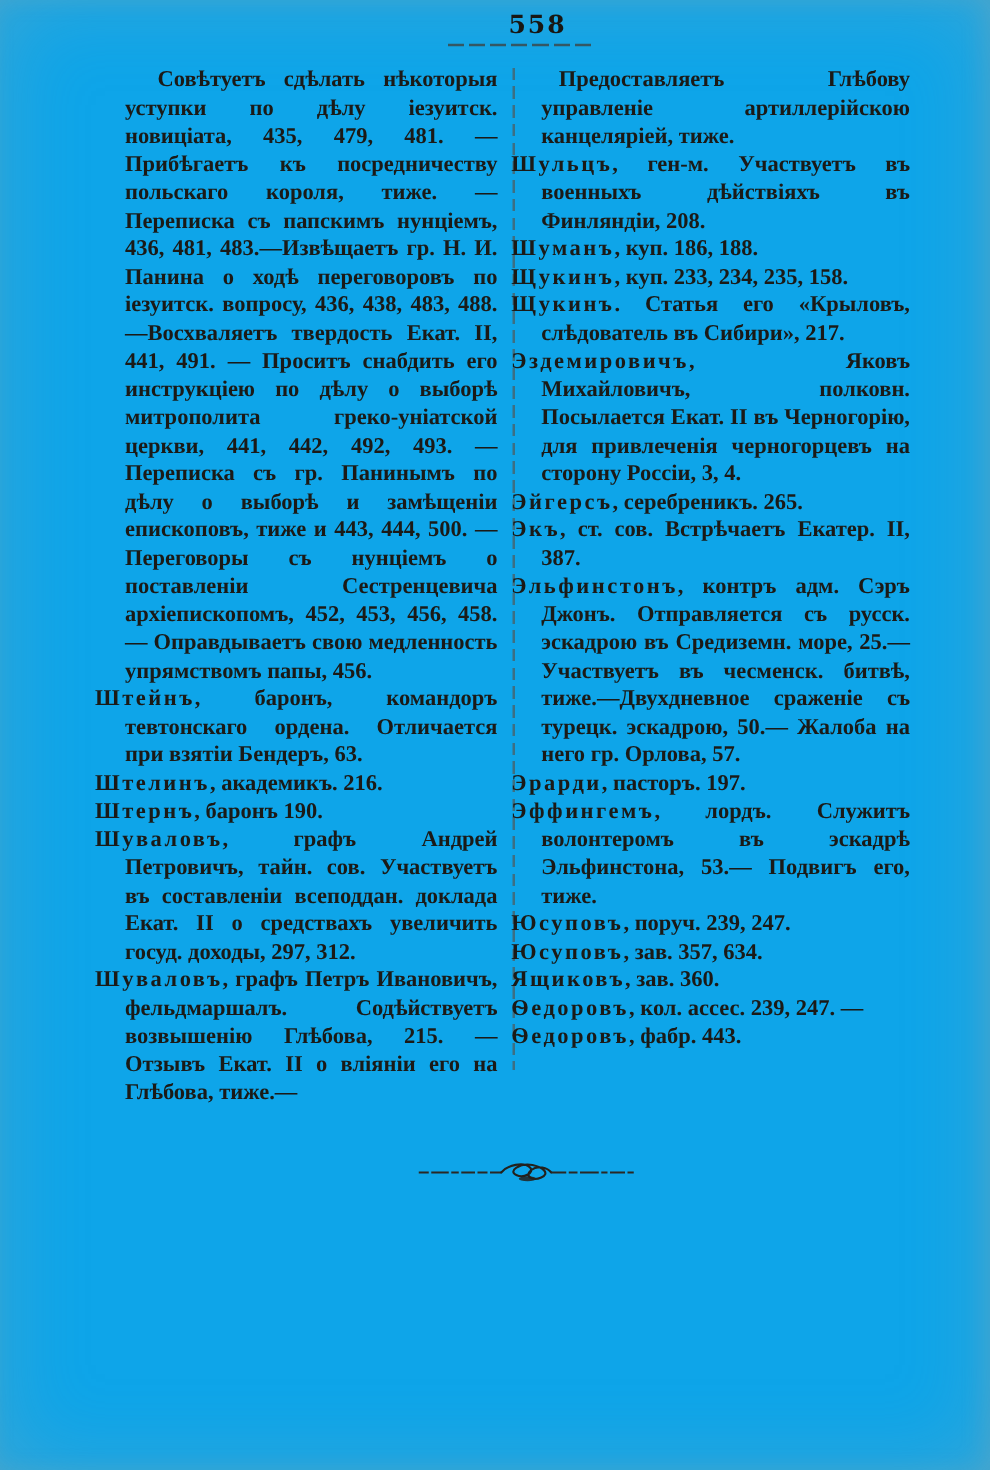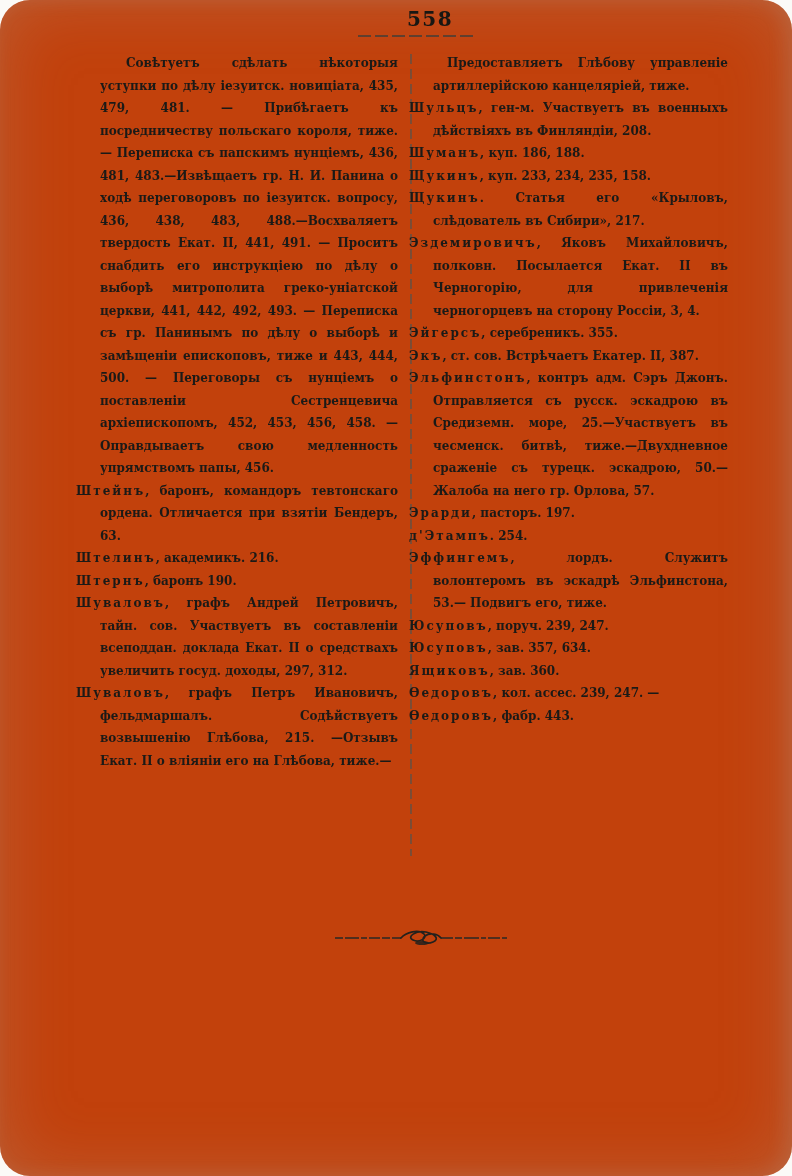--- a/index.html
+++ b/index.html
@@ -3,37 +3,36 @@
 <meta charset="utf-8">
 <style>
   html,body{margin:0;padding:0;}
   body{
     width:792px;height:1176px;overflow:hidden;position:relative;
     background:#fbfaf7;
     font-family:"DejaVu Serif", serif;
   }
   .page{
     position:absolute;inset:0;
-    background:#c2410c;
+    background:#0ea5e9;
     box-shadow:inset 0 0 70px rgba(175,170,158,.28), inset -6px 0 18px rgba(170,165,155,.18);
-    border-radius:30px;
   }
   .pagenum{
     position:absolute;top:7px;left:430px;transform:translateX(-50%);
     font-size:20px;font-weight:700;letter-spacing:1.5px;color:#181713;
   }
   .header-rule{
     position:absolute;top:35px;left:358px;width:116px;height:2px;
     background:repeating-linear-gradient(90deg,#3f3d38 0 13px,rgba(0,0,0,0) 13px 17px);
     opacity:.75;
   }
   .col{
     position:absolute;top:52px;
-    font-size:12px;line-height:22.5px;font-weight:700;
-    color:#1b1a17;text-align:justify;
+    font-size:18px;line-height:22.5px;font-weight:700;
+    color:#1b1a17;text-align:justify;font-family:Liberation Serif, serif;
   }
   #col-left{left:100px;width:298px;}
   #col-right{left:433px;width:295px;}
   .col p{margin:0;padding:0;}
   .entry{padding-left:24px;text-indent:-24px;}
   .cont-l{padding-left:2px;text-indent:26px;}
   .cont-r{padding-left:12px;text-indent:14px;}
   .gap-sm{margin-top:10px;}
   .gap-md{margin-top:21px;}
   .gap-lg{margin-top:27px;}
@@ -64,25 +63,24 @@
 
   <div class="divider"></div>
 
   <div class="col" id="col-right">
     <p class="cont-r"><span>Предоставляетъ Глѣбову управленіе артиллерійскою канцеляріей, тиже.</span></p>
     <p class="entry"><span class="hw">Шульцъ</span><span>, ген-м. Участвуетъ въ военныхъ дѣйствіяхъ въ Финляндіи, 208.</span></p>
     <p class="entry"><span class="hw">Шуманъ</span><span>, куп. 186, 188.</span></p>
     <p class="entry gap-sm"><span class="hw">Щукинъ</span><span>, куп. 233, 234, 235, 158.</span></p>
     <p class="entry"><span class="hw">Щукинъ</span><span>. Статья его «Крыловъ, слѣдователь въ Сибири», 217.</span></p>
     <p class="entry gap-lg"><span class="hw">Эздемировичъ</span><span>, Яковъ Михайловичъ, полковн. Посылается Екат. II въ Черногорію, для привлеченія черногорцевъ на сторону Россіи, 3, 4.</span></p>
-    <p class="entry"><span class="hw">Эйгерсъ</span><span>, серебреникъ. 355.</span></p>
+    <p class="entry"><span class="hw">Эйгерсъ</span><span>, серебреникъ. 265.</span></p>
     <p class="entry"><span class="hw">Экъ</span><span>, ст. сов. Встрѣчаетъ Екатер. II, 387.</span></p>
     <p class="entry"><span class="hw">Эльфинстонъ</span><span>, контръ адм. Сэръ Джонъ. Отправляется съ русск. эскадрою въ Средиземн. море, 25.—Участвуетъ въ чесменск. битвѣ, тиже.—Двухдневное сраженіе съ турецк. эскадрою, 50.— Жалоба на него гр. Орлова, 57.</span></p>
     <p class="entry"><span class="hw">Эрарди</span><span>, пасторъ. 197.</span></p>
-    <p class="entry"><span class="hw">д'Этампъ</span><span>. 254.</span></p>
     <p class="entry"><span class="hw">Эффингемъ</span><span>, лордъ. Служитъ волонтеромъ въ эскадрѣ Эльфинстона, 53.— Подвигъ его, тиже.</span></p>
     <p class="entry gap-md"><span class="hw">Юсуповъ</span><span>, поруч. 239, 247.</span></p>
     <p class="entry"><span class="hw">Юсуповъ</span><span>, зав. 357, 634.</span></p>
     <p class="entry gap-sm"><span class="hw">Ящиковъ</span><span>, зав. 360.</span></p>
     <p class="entry gap-sm"><span class="hw">Ѳедоровъ</span><span>, кол. ассес. 239, 247. —</span></p>
     <p class="entry"><span class="hw">Ѳедоровъ</span><span>, фабр. 443.</span></p>
   </div>
 
   <svg class="flourish" viewBox="0 0 176 22" xmlns="http://www.w3.org/2000/svg">
     <path d="M2 11 H68" stroke="#2a2824" stroke-width="1.6" fill="none" stroke-dasharray="8 2 14 2 6 2 11 2"></path>

